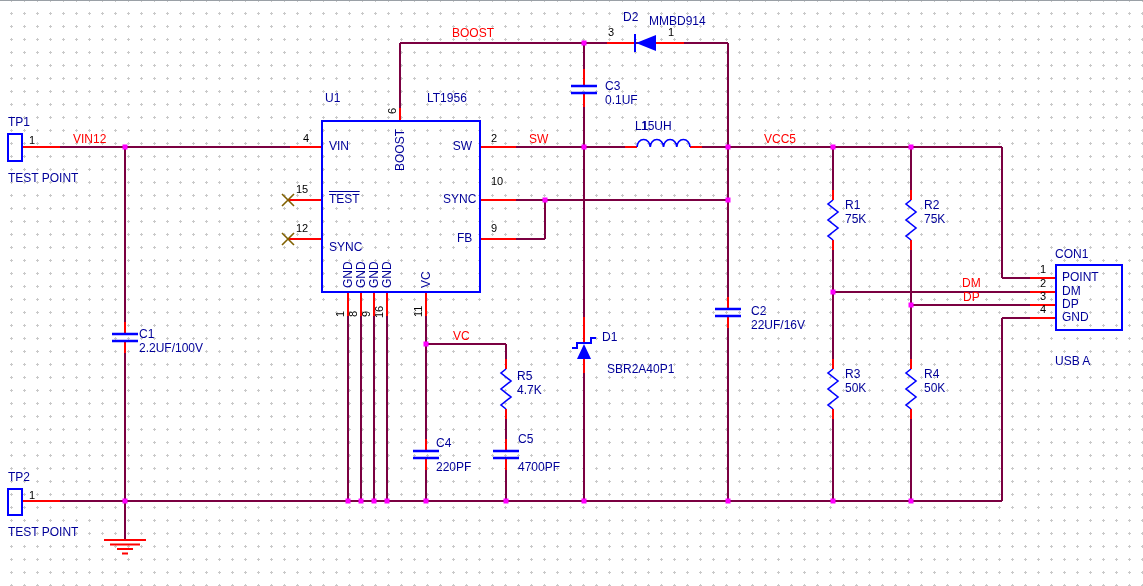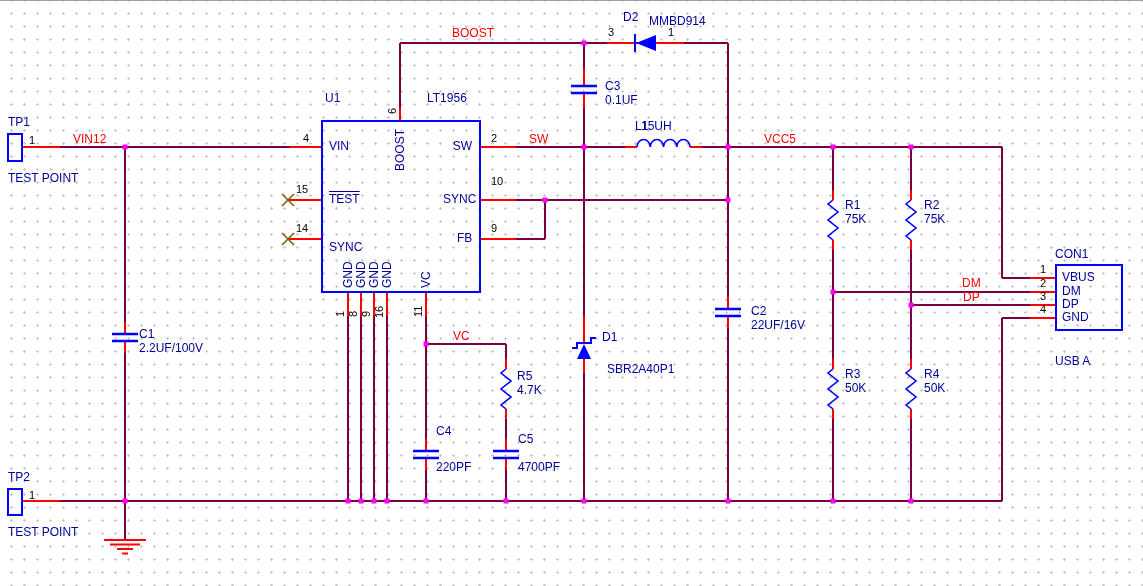--- a/index.html
+++ b/index.html
@@ -172,21 +172,21 @@
   <div class="label net" style="left:764px;top:132px">VCC5</div>
   <div class="label net" style="left:453px;top:329px">VC</div>
   <div class="label net" style="left:962px;top:276px">DM</div>
   <div class="label net" style="left:963px;top:290px">DP</div>
 
   <div class="label" style="left:325px;top:91px">U1</div>
   <div class="label" style="left:427px;top:91px">LT1956</div>
 
   <div class="label pn" style="left:303px;top:132px">4</div>
   <div class="label pn" style="left:296px;top:183px">15</div>
-  <div class="label pn" style="left:296px;top:222px">14</div>
+  <div class="label pn" style="left:296px;top:222px">12</div>
   <div class="label pn" style="left:491px;top:132px">2</div>
   <div class="label pn" style="left:491px;top:175px">10</div>
   <div class="label pn" style="left:491px;top:222px">9</div>
 
   <div class="label pn rot" style="left:387px;top:113px">6</div>
   <div class="label pn rot" style="left:335px;top:316px">1</div>
   <div class="label pn rot" style="left:348px;top:316px">8</div>
   <div class="label pn rot" style="left:361px;top:316px">9</div>
   <div class="label pn rot" style="left:374px;top:317px">16</div>
   <div class="label pn rot" style="left:413px;top:316px">11</div>
@@ -203,21 +203,21 @@
   <div class="label rot" style="left:368px;top:287px">GND</div>
   <div class="label rot" style="left:381px;top:287px">GND</div>
   <div class="label rot" style="left:420px;top:287px">VC</div>
 
   <div class="label" style="left:139px;top:327px">C1</div>
   <div class="label" style="left:139px;top:341px">2.2UF/100V</div>
   <div class="label" style="left:751px;top:304px">C2</div>
   <div class="label" style="left:751px;top:318px">22UF/16V</div>
   <div class="label" style="left:605px;top:79px">C3</div>
   <div class="label" style="left:605px;top:93px">0.1UF</div>
-  <div class="label" style="left:436px;top:424px">C4</div>
+  <div class="label" style="left:436px;top:436px">C4</div>
   <div class="label" style="left:436px;top:460px">220PF</div>
   <div class="label" style="left:518px;top:432px">C5</div>
   <div class="label" style="left:518px;top:460px">4700PF</div>
 
   <div class="label" style="left:845px;top:198px">R1</div>
   <div class="label" style="left:845px;top:212px">75K</div>
   <div class="label" style="left:924px;top:198px">R2</div>
   <div class="label" style="left:924px;top:212px">75K</div>
   <div class="label" style="left:845px;top:367px">R3</div>
   <div class="label" style="left:845px;top:381px">50K</div>
@@ -235,18 +235,18 @@
   <div class="label" style="left:649px;top:14px">MMBD914</div>
   <div class="label pn" style="left:608px;top:26px">3</div>
   <div class="label pn" style="left:668px;top:26px">1</div>
 
   <div class="label" style="left:1055px;top:247px">CON1</div>
   <div class="label" style="left:1055px;top:354px">USB A</div>
   <div class="label pn" style="left:1040px;top:263px">1</div>
   <div class="label pn" style="left:1040px;top:277px">2</div>
   <div class="label pn" style="left:1040px;top:290px">3</div>
   <div class="label pn" style="left:1040px;top:303px">4</div>
-  <div class="label" style="left:1062px;top:270px">VBUS</div>
+  <div class="label" style="left:1062px;top:270px">POINT</div>
   <div class="label" style="left:1062px;top:284px">DM</div>
   <div class="label" style="left:1062px;top:297px">DP</div>
   <div class="label" style="left:1062px;top:310px">GND</div>
 
 </div>
 
 </body></html>

